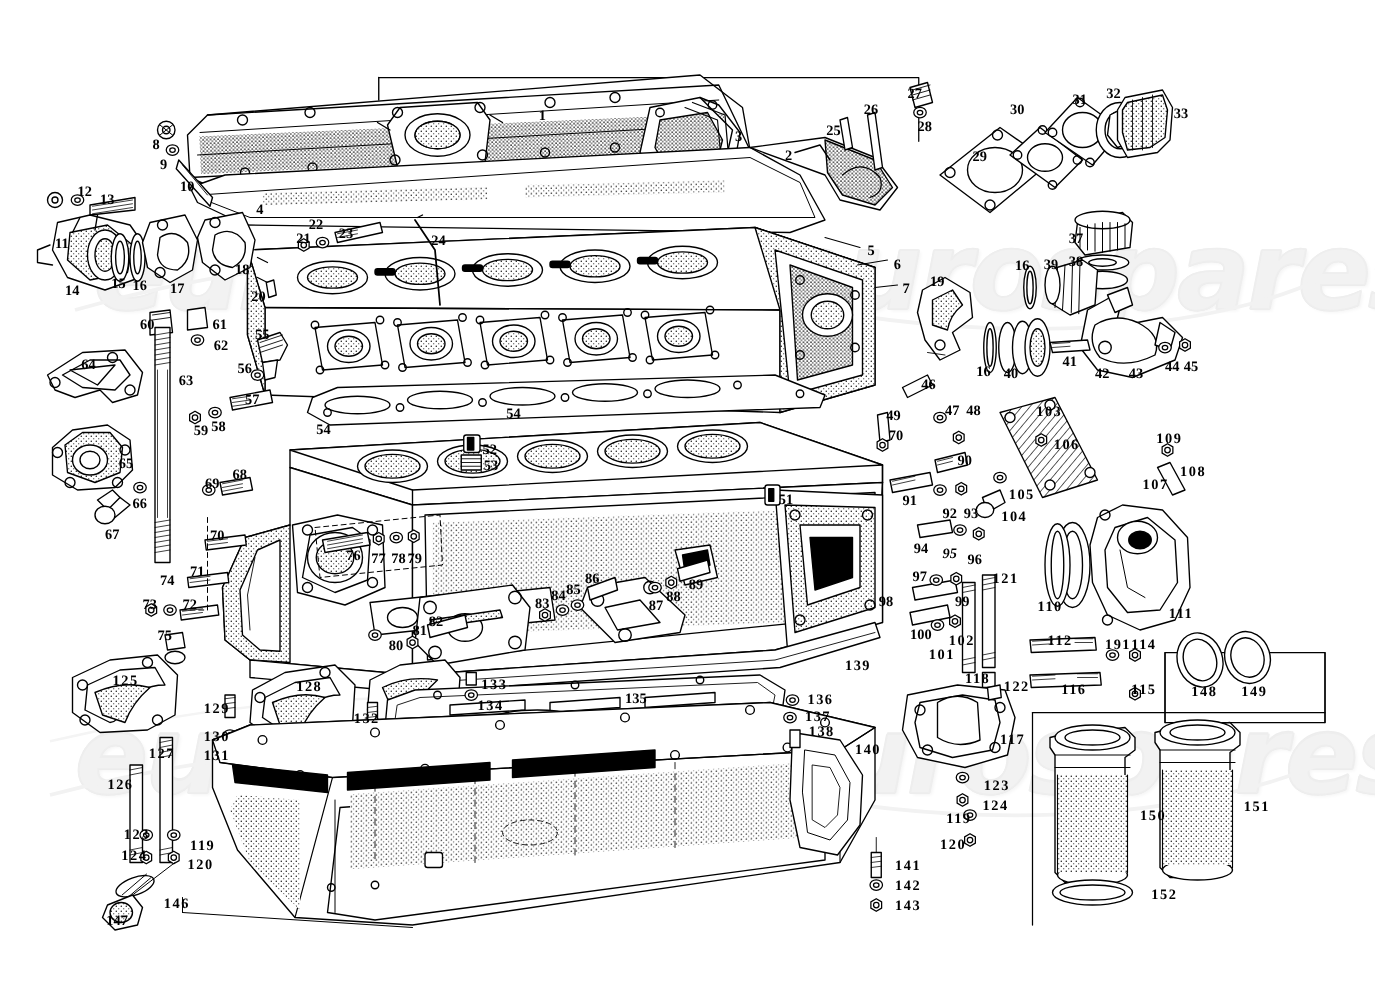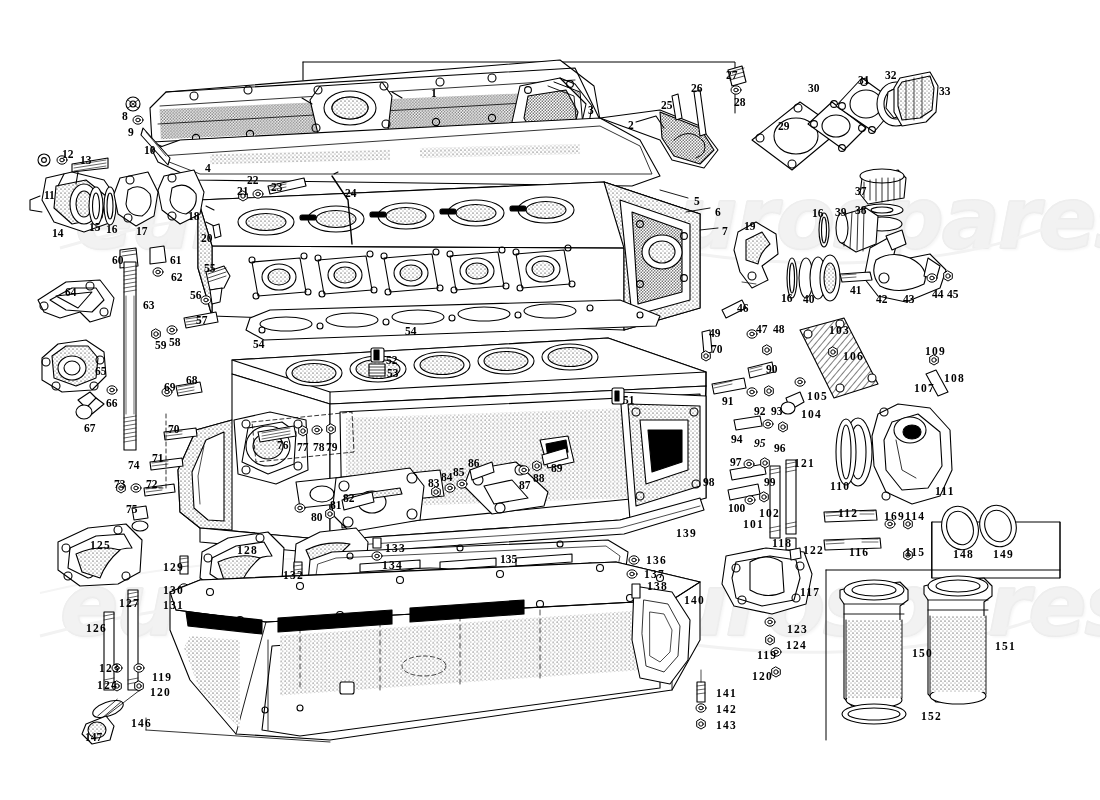--- a/index.html
+++ b/index.html
@@ -881,21 +881,21 @@
       <div class="cl w" style="left: 829px; top: 325px;">103</div>
       <div class="cl w" style="left: 801px; top: 409px;">104</div>
       <div class="cl w" style="left: 807px; top: 391px;">105</div>
       <div class="cl w" style="left: 843px; top: 351px;">106</div>
       <div class="cl w" style="left: 914px; top: 383px;">107</div>
       <div class="cl w" style="left: 944px; top: 373px;">108</div>
       <div class="cl w" style="left: 925px; top: 346px;">109</div>
       <div class="cl w" style="left: 830px; top: 481px;">110</div>
       <div class="cl w" style="left: 935px; top: 466px; margin-top: 20px;">111</div>
       <div class="cl w" style="left: 838px; top: 508px;">112</div>
-      <div class="cl w" style="left: 884px; top: 511px;">169</div>
+      <div class="cl w" style="left: 884px; top: 511px;">191</div>
       <div class="cl w" style="left: 905px; top: 511px;">114</div>
       <div class="cl w" style="left: 905px; top: 547px;">115</div>
       <div class="cl w" style="left: 849px; top: 547px;">116</div>
       <div class="cl w" style="left: 800px; top: 587px;">117</div>
       <div class="cl w" style="left: 772px; top: 538px;">118</div>
       <div class="cl w" style="left: 757px; top: 650px;">119</div>
       <div class="cl w" style="left: 752px; top: 671px;">120</div>
       <div class="cl w" style="left: 794px; top: 458px;">121</div>
       <div class="cl w" style="left: 803px; top: 545px;">122</div>
       <div class="cl w" style="left: 787px; top: 624px;">123</div>

